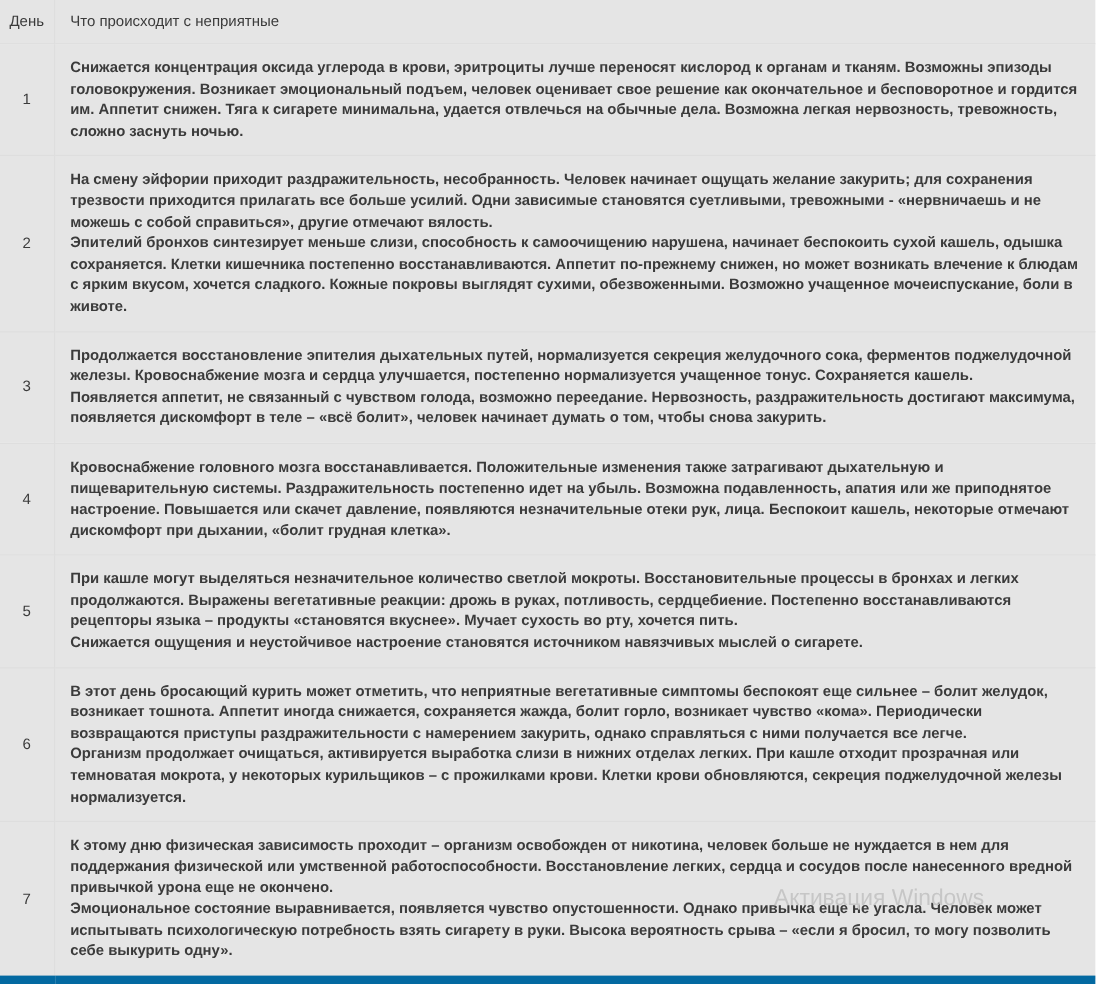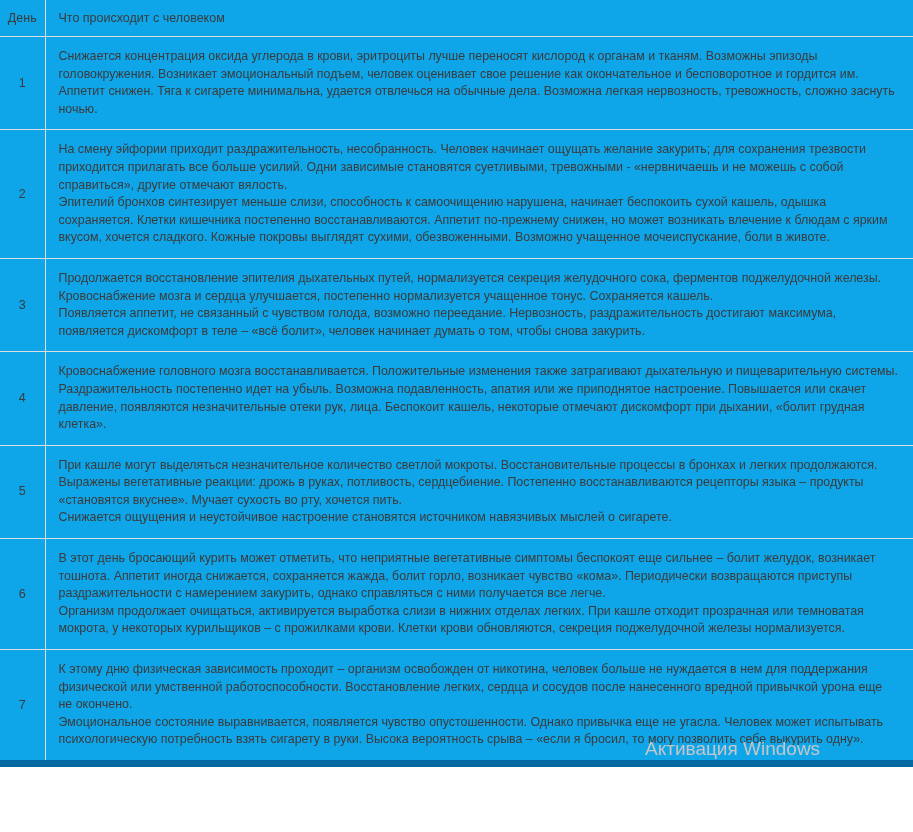--- a/index.html
+++ b/index.html
@@ -30,21 +30,21 @@
 
   table.day-table col.col-day   { width: 45px; }
   table.day-table col.col-text  { width: 868px; }
 
   table.day-table th,
   table.day-table td {
     border: 0;
     border-bottom: 1px solid #dedede;
     vertical-align: middle;
     padding: 0;
-    background: #0ea5e9;
+    background: #e5e5e5;
   }
 
   
   table.day-table th.cell-day,
   table.day-table td.cell-day {
     border-right: 1px solid #dedede;
     text-align: center;
     color: #3b3b3b;
     font-size: 12.5px;
     font-weight: 400;
@@ -62,20 +62,21 @@
     text-align: left;
     padding-left: 13px;
   }
 
   table.day-table td.cell-text {
     text-align: left;
     padding: 11px 14px 11px 13px;
     font-size: 12.4px;
     line-height: 17.6px;
     color: #3b3b3b;
+    font-weight: bold;
   }
 
   td.cell-text p {
     margin: 0;
   }
 
   td.cell-day {
     font-size: 12.5px;
   }
 
@@ -120,21 +121,21 @@
 
 <div id="table-wrap">
   <table class="day-table">
     <colgroup>
       <col class="col-day">
       <col class="col-text">
     </colgroup>
     <thead>
       <tr>
         <th class="cell-day">День</th>
-        <th class="cell-text">Что происходит с человеком</th>
+        <th class="cell-text">Что происходит с неприятные</th>
       </tr>
     </thead>
     <tbody id="table-body">
         <tr>
           <td class="cell-day">1</td>
           <td class="cell-text">
             <p>Снижается концентрация оксида углерода в крови, эритроциты лучше переносят кислород к органам и тканям. Возможны эпизоды головокружения. Возникает эмоциональный подъем, человек оценивает свое решение как окончательное и бесповоротное и гордится им. Аппетит снижен. Тяга к сигарете минимальна, удается отвлечься на обычные дела. Возможна легкая нервозность, тревожность, сложно заснуть ночью.</p>
           </td>
         </tr>
         <tr>

